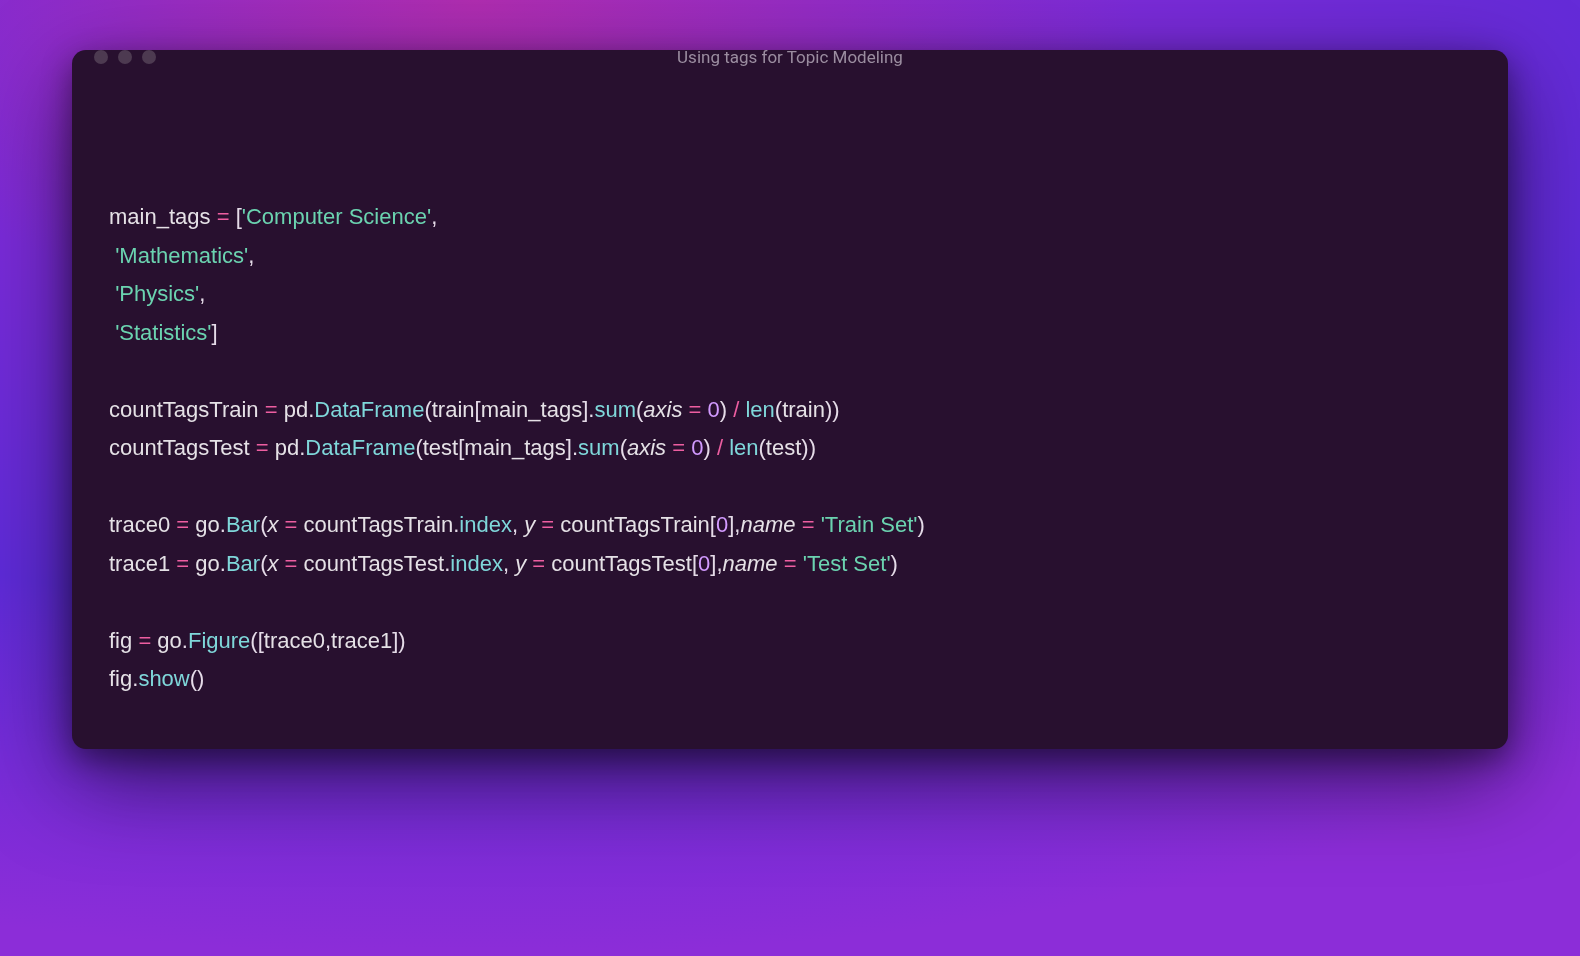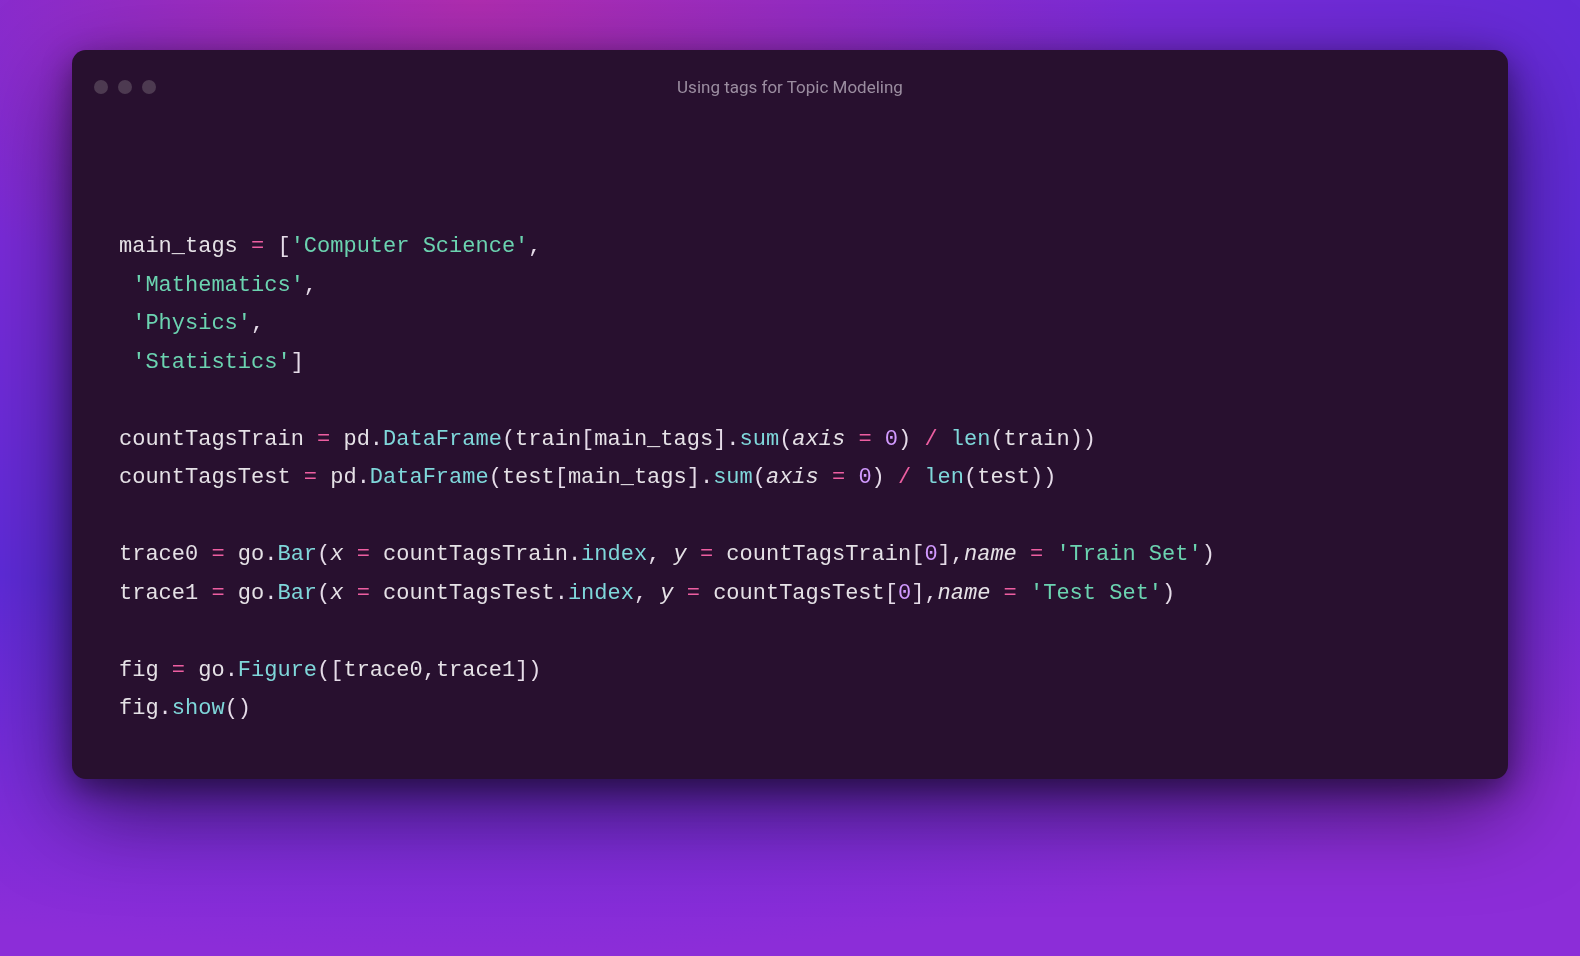--- a/index.html
+++ b/index.html
@@ -16,21 +16,21 @@
   .window {
     width: 1436px;
     background: #28102f;
     border-radius: 14px;
     box-shadow: 0 30px 90px rgba(0,0,0,0.55), 0 10px 30px rgba(0,0,0,0.4);
     overflow: hidden;
   }
   .titlebar {
     display: flex;
     align-items: center;
-    padding: 30px 22px 14px 22px;
+    padding: 0 22px 14px 22px;
     position: relative;
   }
   .traffic-lights {
     display: flex;
     gap: 10px;
   }
   .traffic-dot {
     width: 14px;
     height: 14px;
     border-radius: 50%;
@@ -38,22 +38,22 @@
   }
   .title {
     position: absolute;
     left: 50%;
     transform: translateX(-50%);
     color: #9b8da0;
     font-size: 17px;
     font-weight: 400;
   }
   .code-area {
-    padding: 120px 36px 50px 47px;
-    font-family: Liberation Mono, monospace;
+    padding: 120px 36px 50px 37px;
+    font-family: Liberation Sans, sans-serif;
     font-size: 22px;
     line-height: 1.75;
     color: #e5dbe8;
     white-space: pre;
     overflow-x: auto;
   }
   .tok-var    { color: #e5e1e6; }
   .tok-op     { color: #ed5ea1; }
   .tok-punct  { color: #e5dbe8; }
   .tok-str    { color: #6bd3b0; }

